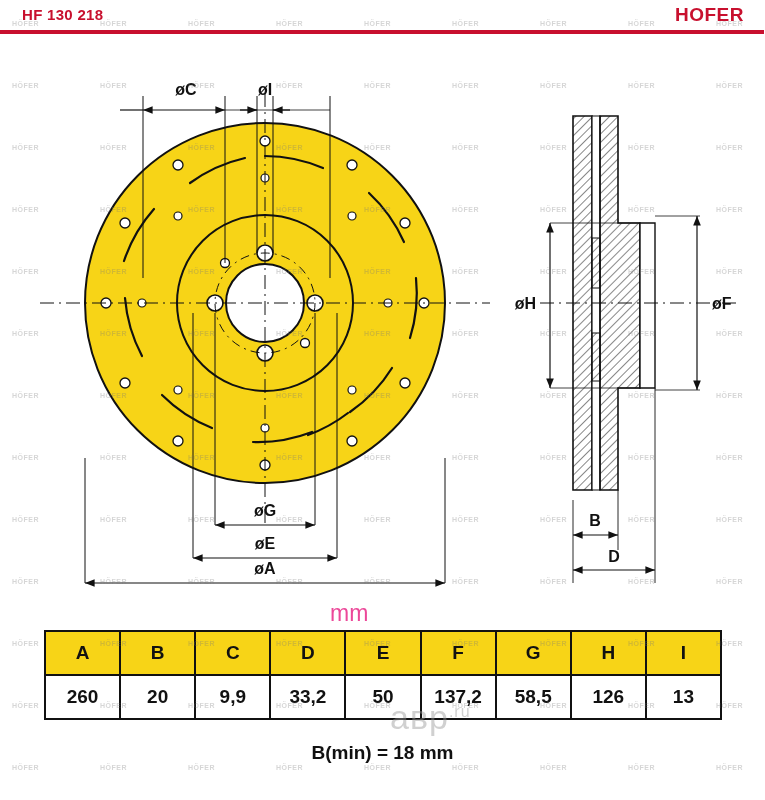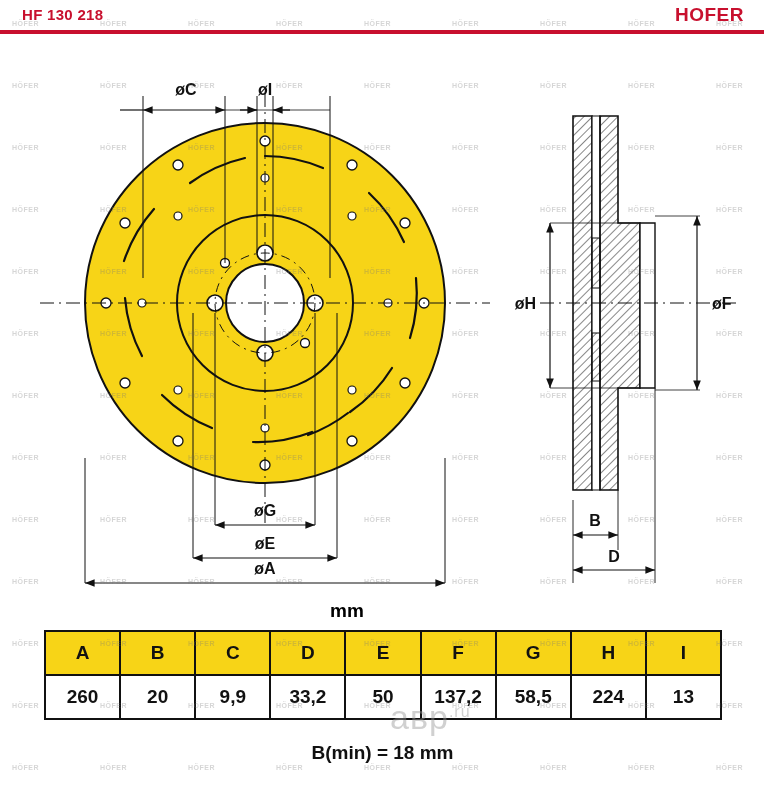--- a/index.html
+++ b/index.html
@@ -139,23 +139,23 @@
     text-align: center;
     font-size: 19px;
     font-weight: bold;
     color: #111111;
     z-index: 3;
   }
   .mm-label {
     position: absolute;
     left: 330px;
     top: 600px;
-    font-size: 19px;
-    font-weight: bold;
-    color: #000000;
+    font-size: 23px;
+    font-weight: normal;
+    color: #ec4899;
     z-index: 3;
   }
 </style>
 </head>
 <body>
 
 <div class="header">
   <div class="header-inner">
     <div class="hdr-part">HF 130 218</div>
     <div class="hdr-brand">HOFER</div>
@@ -329,21 +329,21 @@
       <td>I</td>
     </tr>
     <tr>
       <td>260</td>
       <td>20</td>
       <td>9,9</td>
       <td>33,2</td>
       <td>50</td>
       <td>137,2</td>
       <td>58,5</td>
-      <td>224</td>
+      <td>126</td>
       <td>13</td>
     </tr>
   </tbody>
     </table>
 </div>
 
 <div class="bmin">B(min) = 18 mm</div>
 
 <div class="wm-layer">
   <div class="wm-big">

